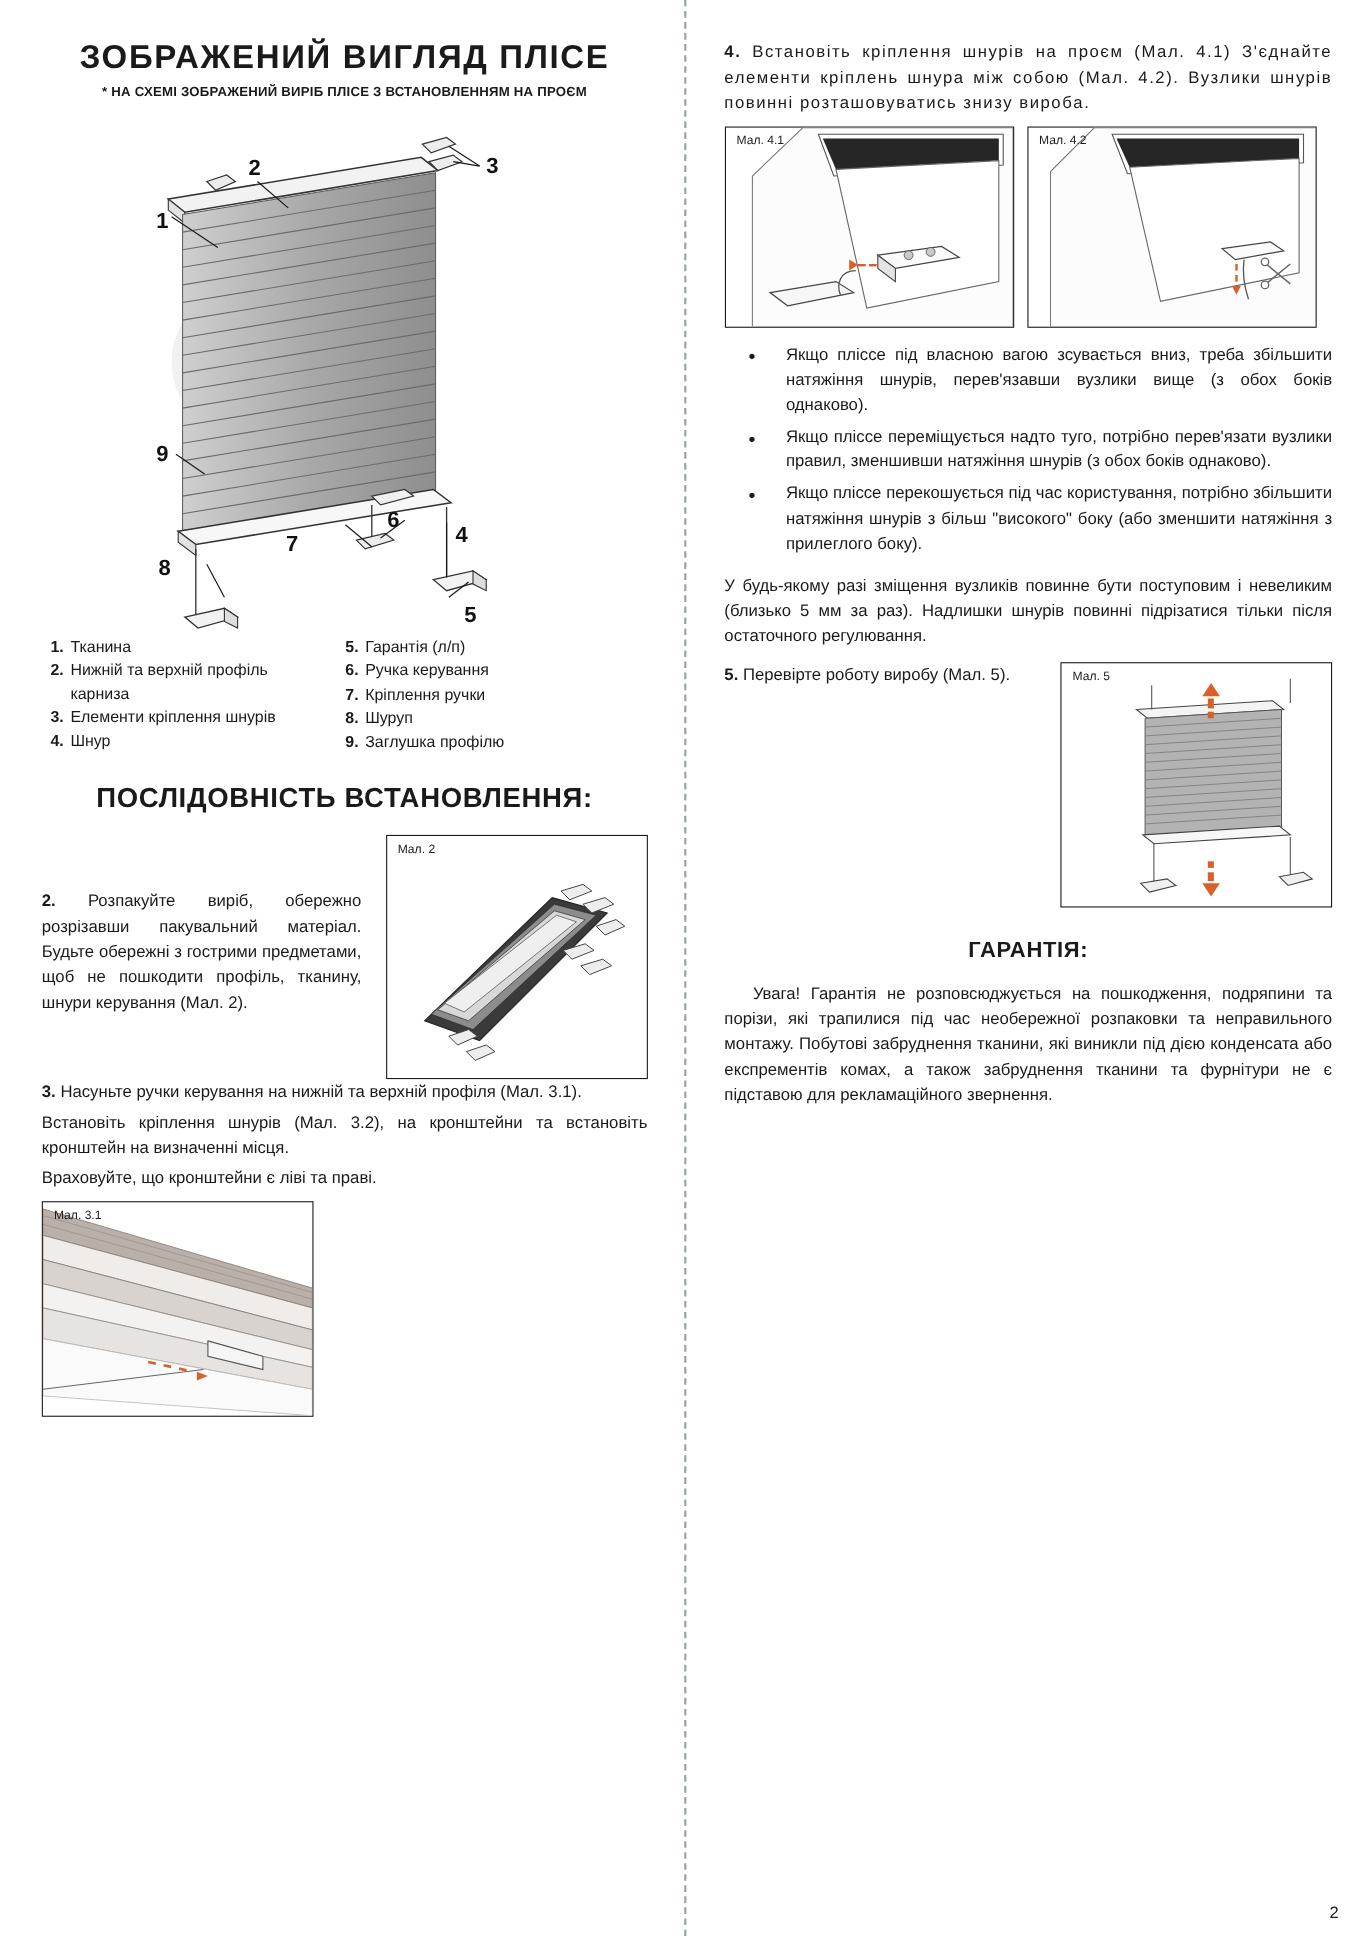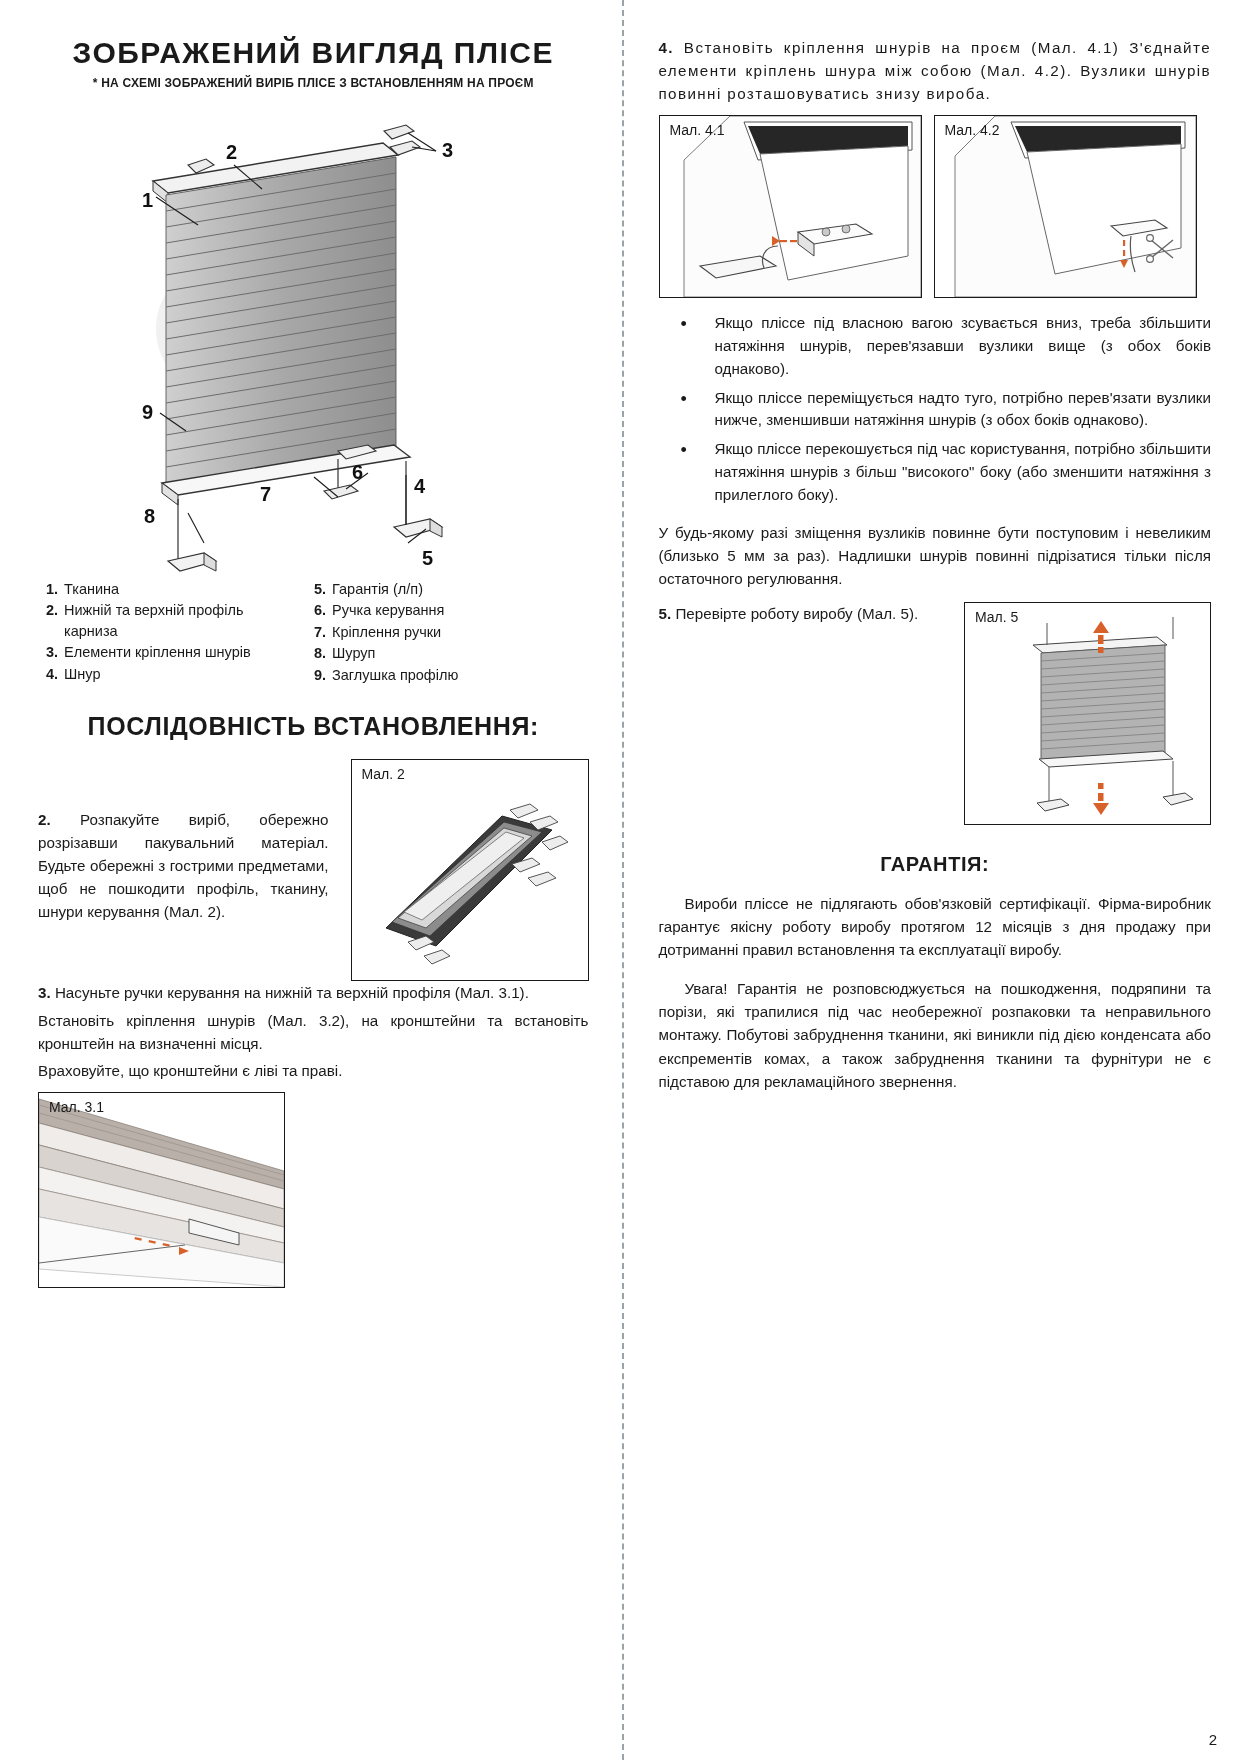--- a/index.html
+++ b/index.html
@@ -134,21 +134,21 @@
   .fig {
     border: 1px solid #1a1a1a;
     position: relative;
     background: #fff;
     overflow: hidden;
   }
   .fig .cap {
     position: absolute;
     top: 6px;
     left: 10px;
-    font-size: 14px;
+    font-size: 11px;
     z-index: 5;
     background: transparent;
   }
   .fig-row { display: flex; gap: 12px; }
 
   .step2-wrap { display: flex; gap: 22px; align-items: center; }
   .step2-text { flex: 1 1 auto; }
   .fig-2 { width: 238px; height: 222px; flex: 0 0 238px; }
 
   .fig-31 { width: 247px; height: 196px; }
@@ -443,21 +443,21 @@
               <rect x="188" y="124" width="2.2" height="6"></rect>
               <rect x="188" y="134" width="2.2" height="6"></rect>
               <polygon points="185,144 193,144 189,152"></polygon>
             </g>
           </svg>
         </div>
       </div>
 
       <ul class="bullets">
         <li>Якщо пліссе під власною вагою зсувається вниз, треба збільшити натяжіння шнурів, перев'язавши вузлики вище (з обох боків однаково).</li>
-        <li>Якщо пліссе переміщується надто туго, потрібно перев'язати вузлики нижче, зменшивши натяжіння шнурів (з обох боків однаково).</li>
+        <li>Якщо пліссе переміщується надто туго, потрібно перев'язати вузлики правил, зменшивши натяжіння шнурів (з обох боків однаково).</li>
         <li>Якщо пліссе перекошується під час користування, потрібно збільшити натяжіння шнурів з більш "високого" боку (або зменшити натяжіння з прилеглого боку).</li>
       </ul>
 
       <p class="body">У будь-якому разі зміщення вузликів повинне бути поступовим і невеликим (близько 5 мм за раз). Надлишки шнурів повинні підрізатися тільки після остаточного регулювання.</p>
 
       <div class="step5-wrap">
         <div style="flex:1 1 auto;">
           <p class="body">
             <span class="step-num">5.</span>
             <span>Перевірте роботу виробу (Мал. 5).</span>
@@ -501,19 +501,18 @@
               <polygon points="124,212 132,200 116,200"></polygon>
               <rect x="121" y="190" width="5.5" height="8"></rect>
               <rect x="121" y="180" width="5.5" height="6"></rect>
             </g>
           </svg>
         </div>
       </div>
 
       <h2 class="section-title warranty">ГАРАНТІЯ:</h2>
 
-      <p class="body" style="text-indent:26px;">Вироби пліссе не підлягають обов'язковій сертифікації. Фірма-виробник гарантує якісну роботу виробу протягом 12 місяців з дня продажу при дотриманні правил встановлення та експлуатації виробу.</p>
       <p class="body" style="text-indent:26px; margin-top:16px;">Увага! Гарантія не розповсюджується на пошкодження, подряпини та порізи, які трапилися під час необережної розпаковки та неправильного монтажу. Побутові забруднення тканини, які виникли під дією конденсата або експрементів комах, а також забруднення тканини та фурнітури не є підставою для рекламаційного звернення.</p>
     </div>
   </div>
 
   <div class="page-num">2</div>
 </div>
 
 </body></html>

